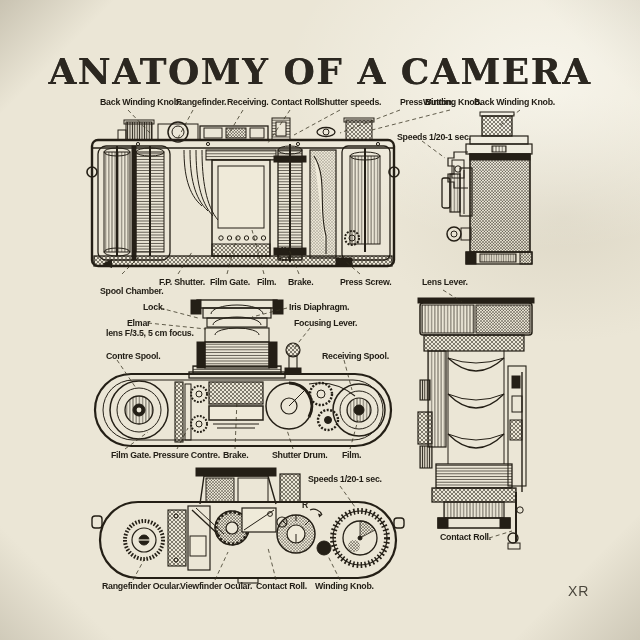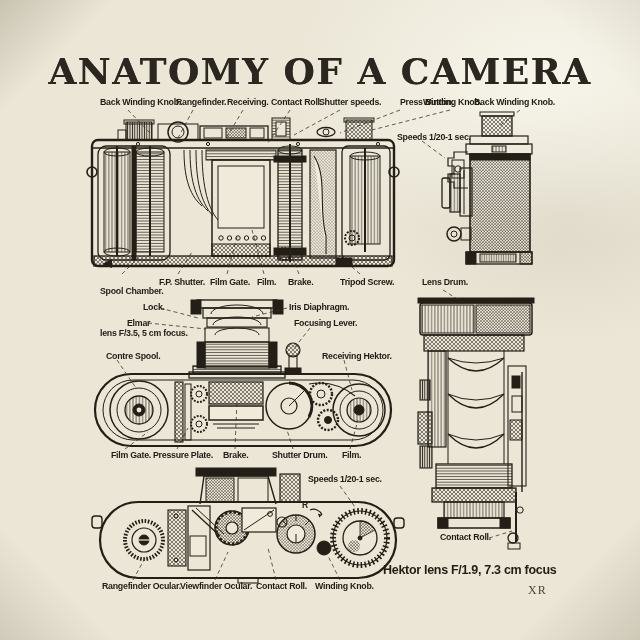--- a/index.html
+++ b/index.html
@@ -14,22 +14,22 @@
       linear-gradient(45deg,  rgba(122,114,94,0.24), rgba(122,114,94,0) 9%),
       #ebe6d6;}
   #print{position:absolute;inset:0;color:#211d15;}
   .title{position:absolute;left:50%;top:50px;transform:translateX(-50%);
     font-family:"DejaVu Serif",serif;font-weight:700;font-size:36px;
     letter-spacing:1.5px;color:#2b2720;white-space:nowrap;
     text-shadow:0 0 0.6px rgba(43,39,32,0.7);}
   .lbl{position:absolute;font-size:8.8px;font-weight:700;letter-spacing:-0.25px;
     color:#211d15;white-space:nowrap;line-height:10px;}
   .lbl.big{font-size:12.5px;letter-spacing:-0.3px;line-height:14px;}
-  .sig{position:absolute;font-family:Liberation Serif, serif;font-size:12px;
-    letter-spacing:1px;color:#4a463c;}
+  .sig{position:absolute;font-family:Liberation Sans, sans-serif;font-size:14px;
+    letter-spacing:1px;color:#4a463c;margin-left:40px;}
   svg{position:absolute;overflow:visible;}
   .ink{stroke:#241f16;fill:none;}
 </style>
 </head>
 <body>
 
 <div id="print">
 
   <svg width="0" height="0" aria-hidden="true">
     <defs>
@@ -62,45 +62,44 @@
   <span class="lbl" style="left:400px;top:97px">Press Button.</span>
   <span class="lbl" style="left:423px;top:97px">Winding Knob.</span>
   <span class="lbl" style="left:474px;top:97px">Back Winding Knob.</span>
   <span class="lbl" style="left:397px;top:132px">Speeds 1/20-1 sec.</span>
 
   <span class="lbl" style="left:100px;top:286px">Spool Chamber.</span>
   <span class="lbl" style="left:159px;top:277px">F.P. Shutter.</span>
   <span class="lbl" style="left:210px;top:277px">Film Gate.</span>
   <span class="lbl" style="left:257px;top:277px">Film.</span>
   <span class="lbl" style="left:288px;top:277px">Brake.</span>
-  <span class="lbl" style="left:340px;top:277px">Tripod Screw.</span>
-  <span class="lbl" style="left:422px;top:277px">Lens Drum.</span>
+  <span class="lbl" style="left:340px;top:277px">Press Screw.</span>
+  <span class="lbl" style="left:422px;top:277px">Lens Lever.</span>
 
   <span class="lbl" style="left:143px;top:302px">Lock.</span>
   <span class="lbl" style="left:289px;top:302px">Iris Diaphragm.</span>
   <span class="lbl" style="left:127px;top:318px">Elmar</span>
-  <span class="lbl" style="left:100px;top:328px">lens F/3.5, 5 cm focus.</span>
+  <span class="lbl" style="left:106px;top:328px">lens F/3.5, 5 cm focus.</span>
   <span class="lbl" style="left:294px;top:318px">Focusing Lever.</span>
   <span class="lbl" style="left:106px;top:351px">Contre Spool.</span>
-  <span class="lbl" style="left:322px;top:351px">Receiving Hektor.</span>
+  <span class="lbl" style="left:322px;top:351px">Receiving Spool.</span>
 
   <span class="lbl" style="left:111px;top:450px">Film Gate.</span>
-  <span class="lbl" style="left:153px;top:450px">Pressure Plate.</span>
+  <span class="lbl" style="left:153px;top:450px">Pressure Contre.</span>
   <span class="lbl" style="left:223px;top:450px">Brake.</span>
   <span class="lbl" style="left:272px;top:450px">Shutter Drum.</span>
   <span class="lbl" style="left:342px;top:450px">Film.</span>
 
   <span class="lbl" style="left:308px;top:474px">Speeds 1/20-1 sec.</span>
   <span class="lbl" style="left:102px;top:581px">Rangefinder Ocular.</span>
   <span class="lbl" style="left:180px;top:581px">Viewfinder Ocular.</span>
   <span class="lbl" style="left:256px;top:581px">Contact Roll.</span>
   <span class="lbl" style="left:315px;top:581px">Winding Knob.</span>
 
   <span class="lbl" style="left:440px;top:532px">Contact Roll.</span>
-  <span class="lbl big" style="left:383px;top:563px">Hektor lens F/1.9, 7.3 cm focus</span>
   <span class="sig" style="left:528px;top:583px">XR</span>
 
   <svg style="left:88px;top:116px" width="310" height="160" viewBox="0 0 310 160">
     <g class="ink" stroke-width="1">
 
       <rect x="4" y="24" width="302" height="126" rx="6" stroke-width="2.4"></rect>
       <circle cx="4" cy="56" r="5" stroke-width="1.6"></circle>
         <circle cx="306" cy="56" r="5" stroke-width="1.6"></circle>
       <line x1="4" y1="32" x2="306" y2="32" stroke-width="1.3"></line>
 

